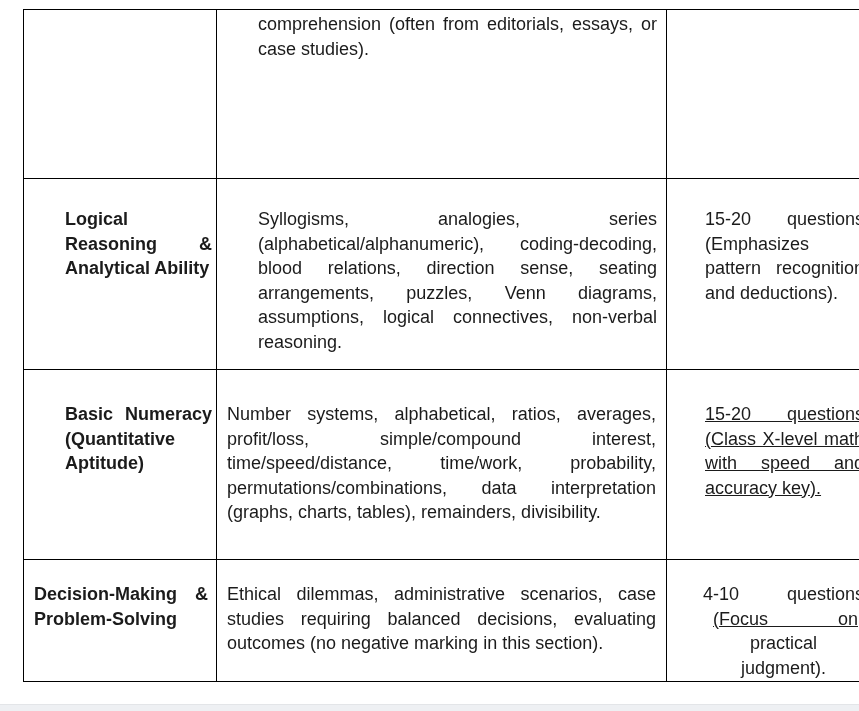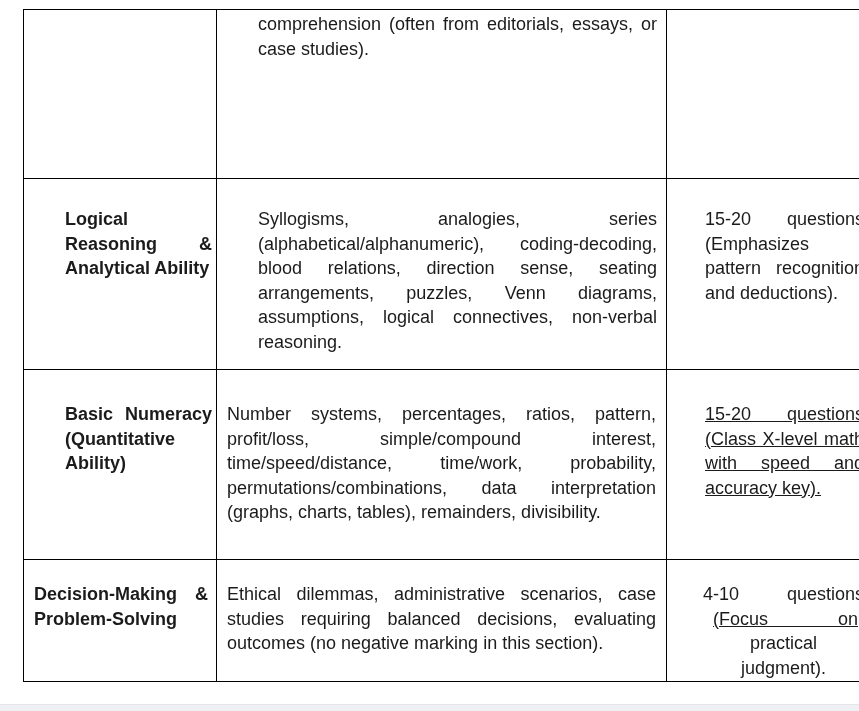--- a/index.html
+++ b/index.html
@@ -89,24 +89,24 @@
         </td>
       <td class="c2">
           <p>Syllogisms, analogies, series (alphabetical/alphanumeric), coding-decoding, blood relations, direction sense, seating arrangements, puzzles, Venn diagrams, assumptions, logical connectives, non-verbal reasoning.</p>
         </td>
       <td class="c3">
           <p>15-20 questions (Emphasizes pattern recognition and deductions).</p>
         </td>
     </tr>
     <tr class="r3">
       <td class="c1">
-          <p>Basic Numeracy (Quantitative Ability)</p>
+          <p>Basic Numeracy (Quantitative Aptitude)</p>
         </td>
       <td class="c2">
-          <p>Number systems, percentages, ratios, pattern, profit/loss, simple/compound interest, time/speed/distance, time/work, probability, permutations/combinations, data interpretation (graphs, charts, tables), remainders, divisibility.</p>
+          <p>Number systems, alphabetical, ratios, averages, profit/loss, simple/compound interest, time/speed/distance, time/work, probability, permutations/combinations, data interpretation (graphs, charts, tables), remainders, divisibility.</p>
         </td>
       <td class="c3">
           <p>15-20 questions (Class X-level math with speed and accuracy key).</p>
         </td>
     </tr>
     <tr class="r4">
       <td class="c1">
           <p>Decision-Making &amp; Problem-Solving</p>
         </td>
       <td class="c2">

